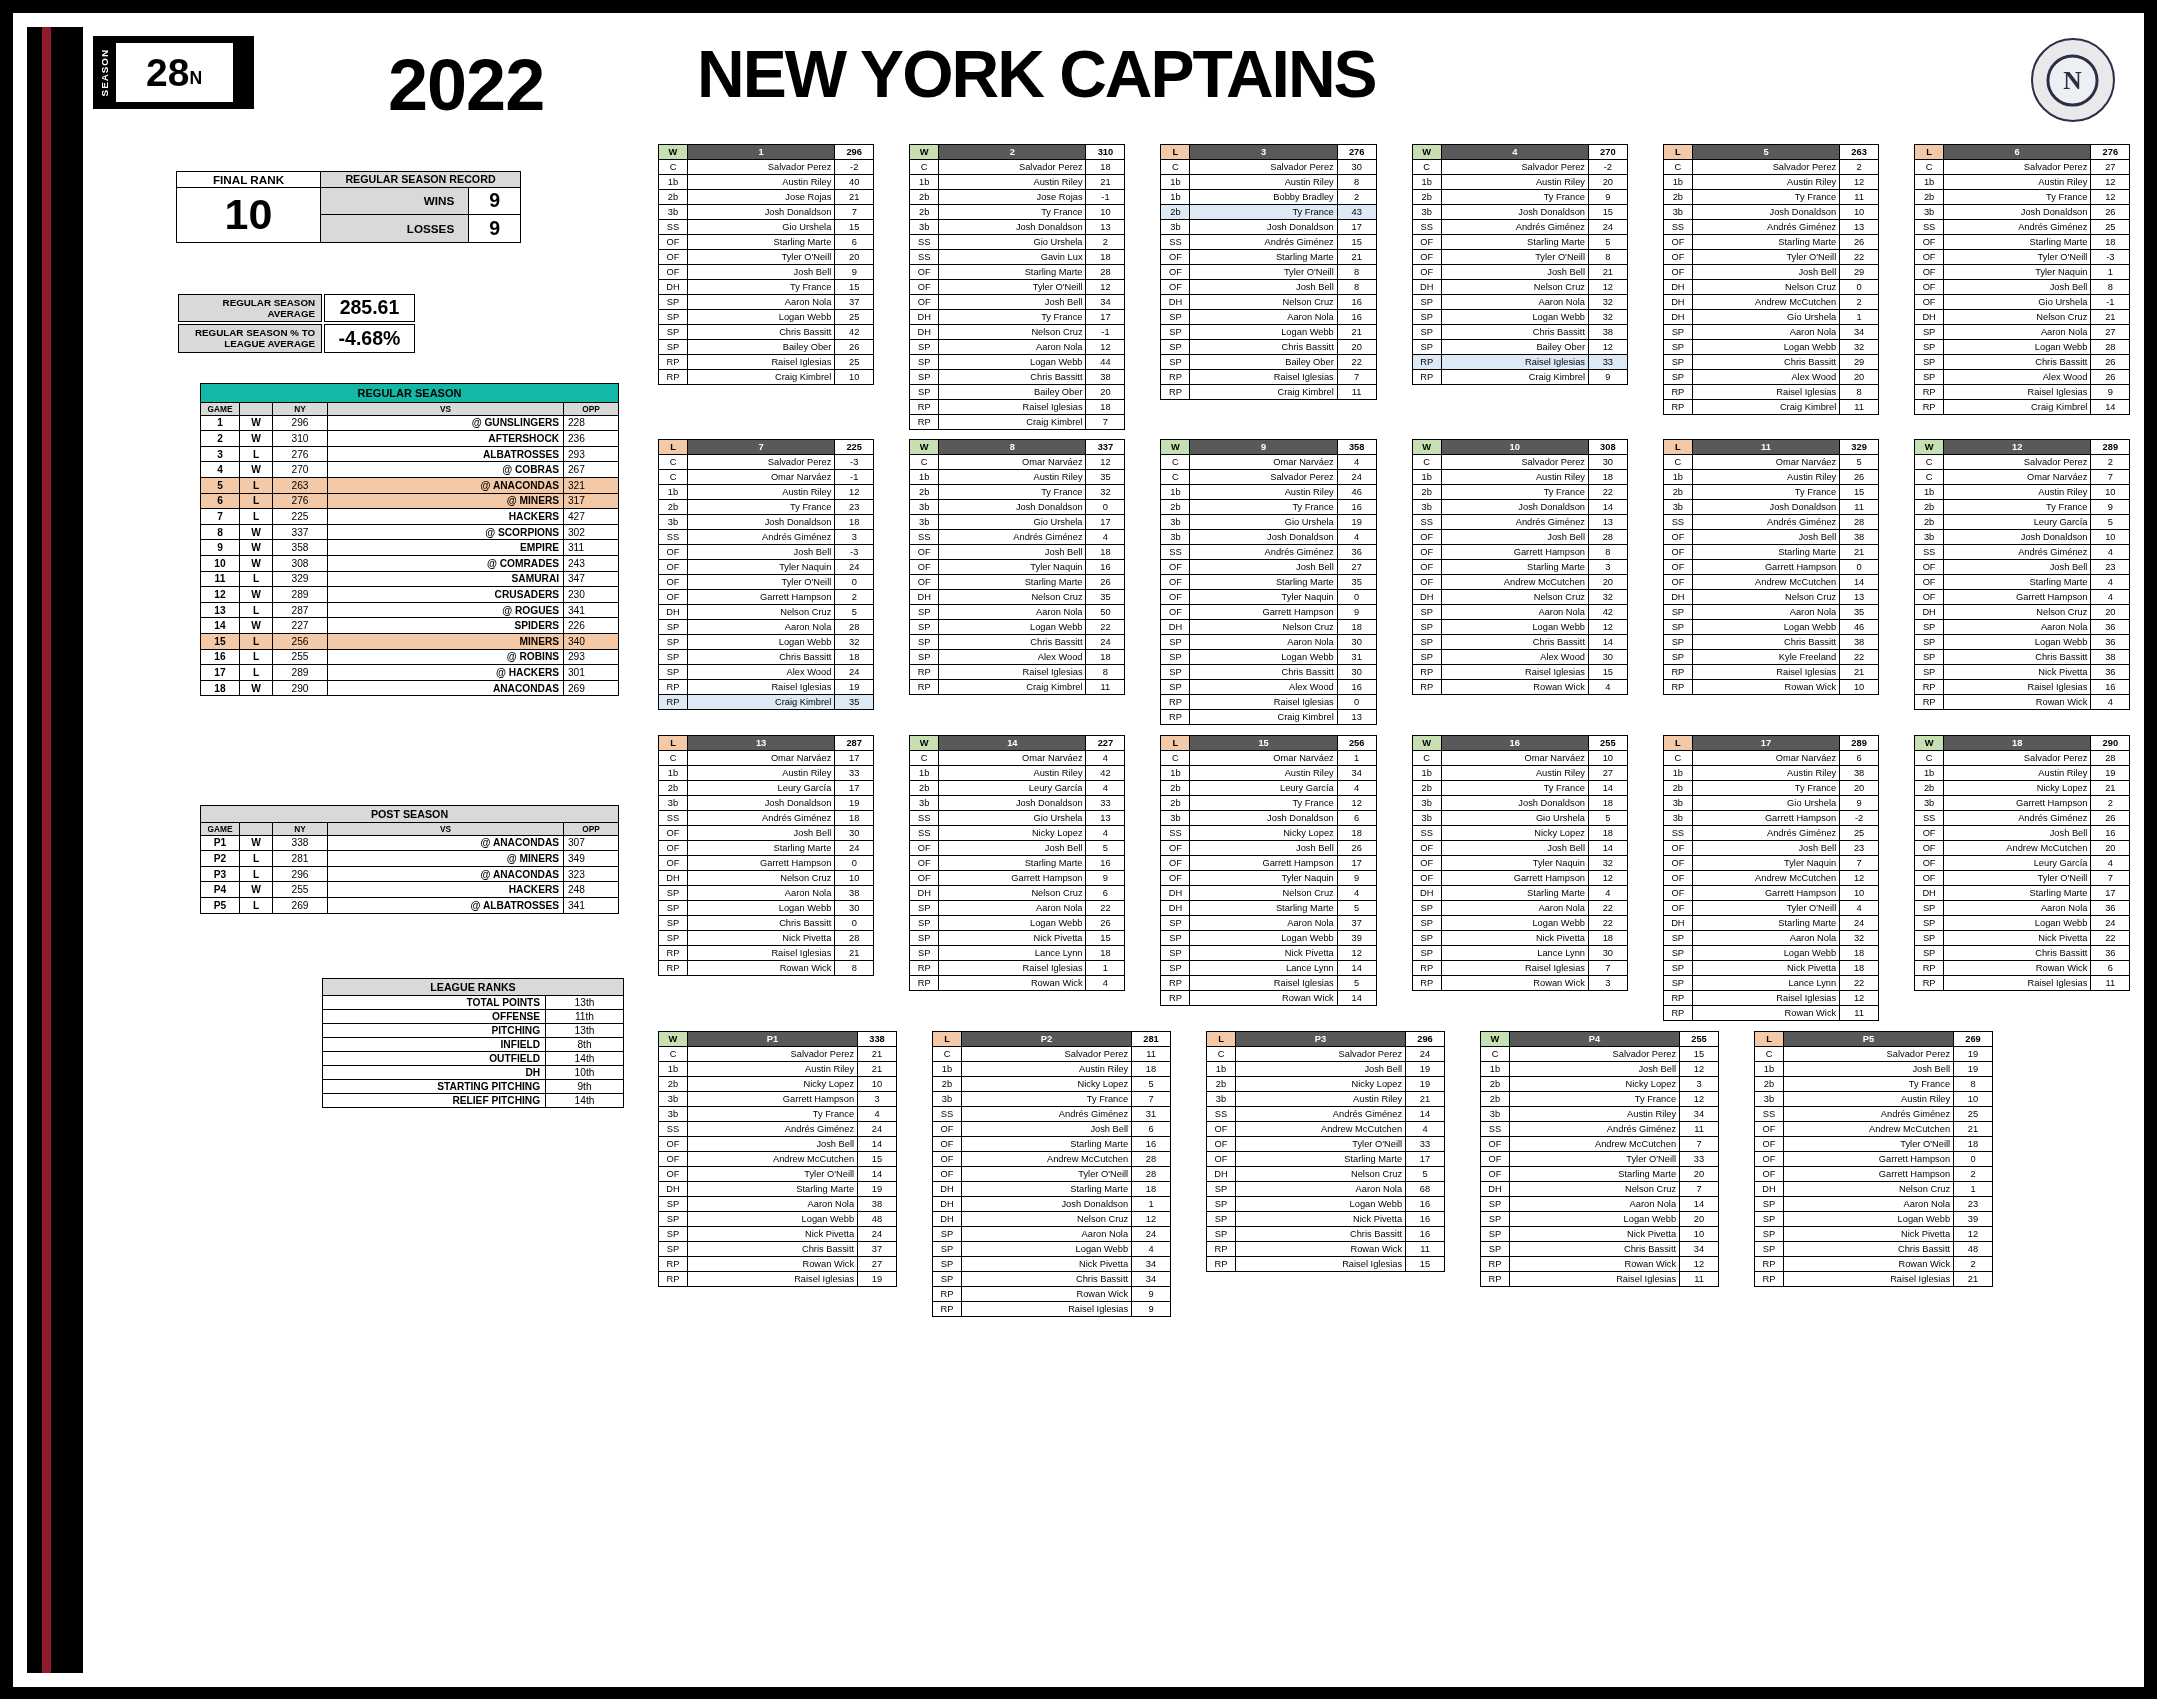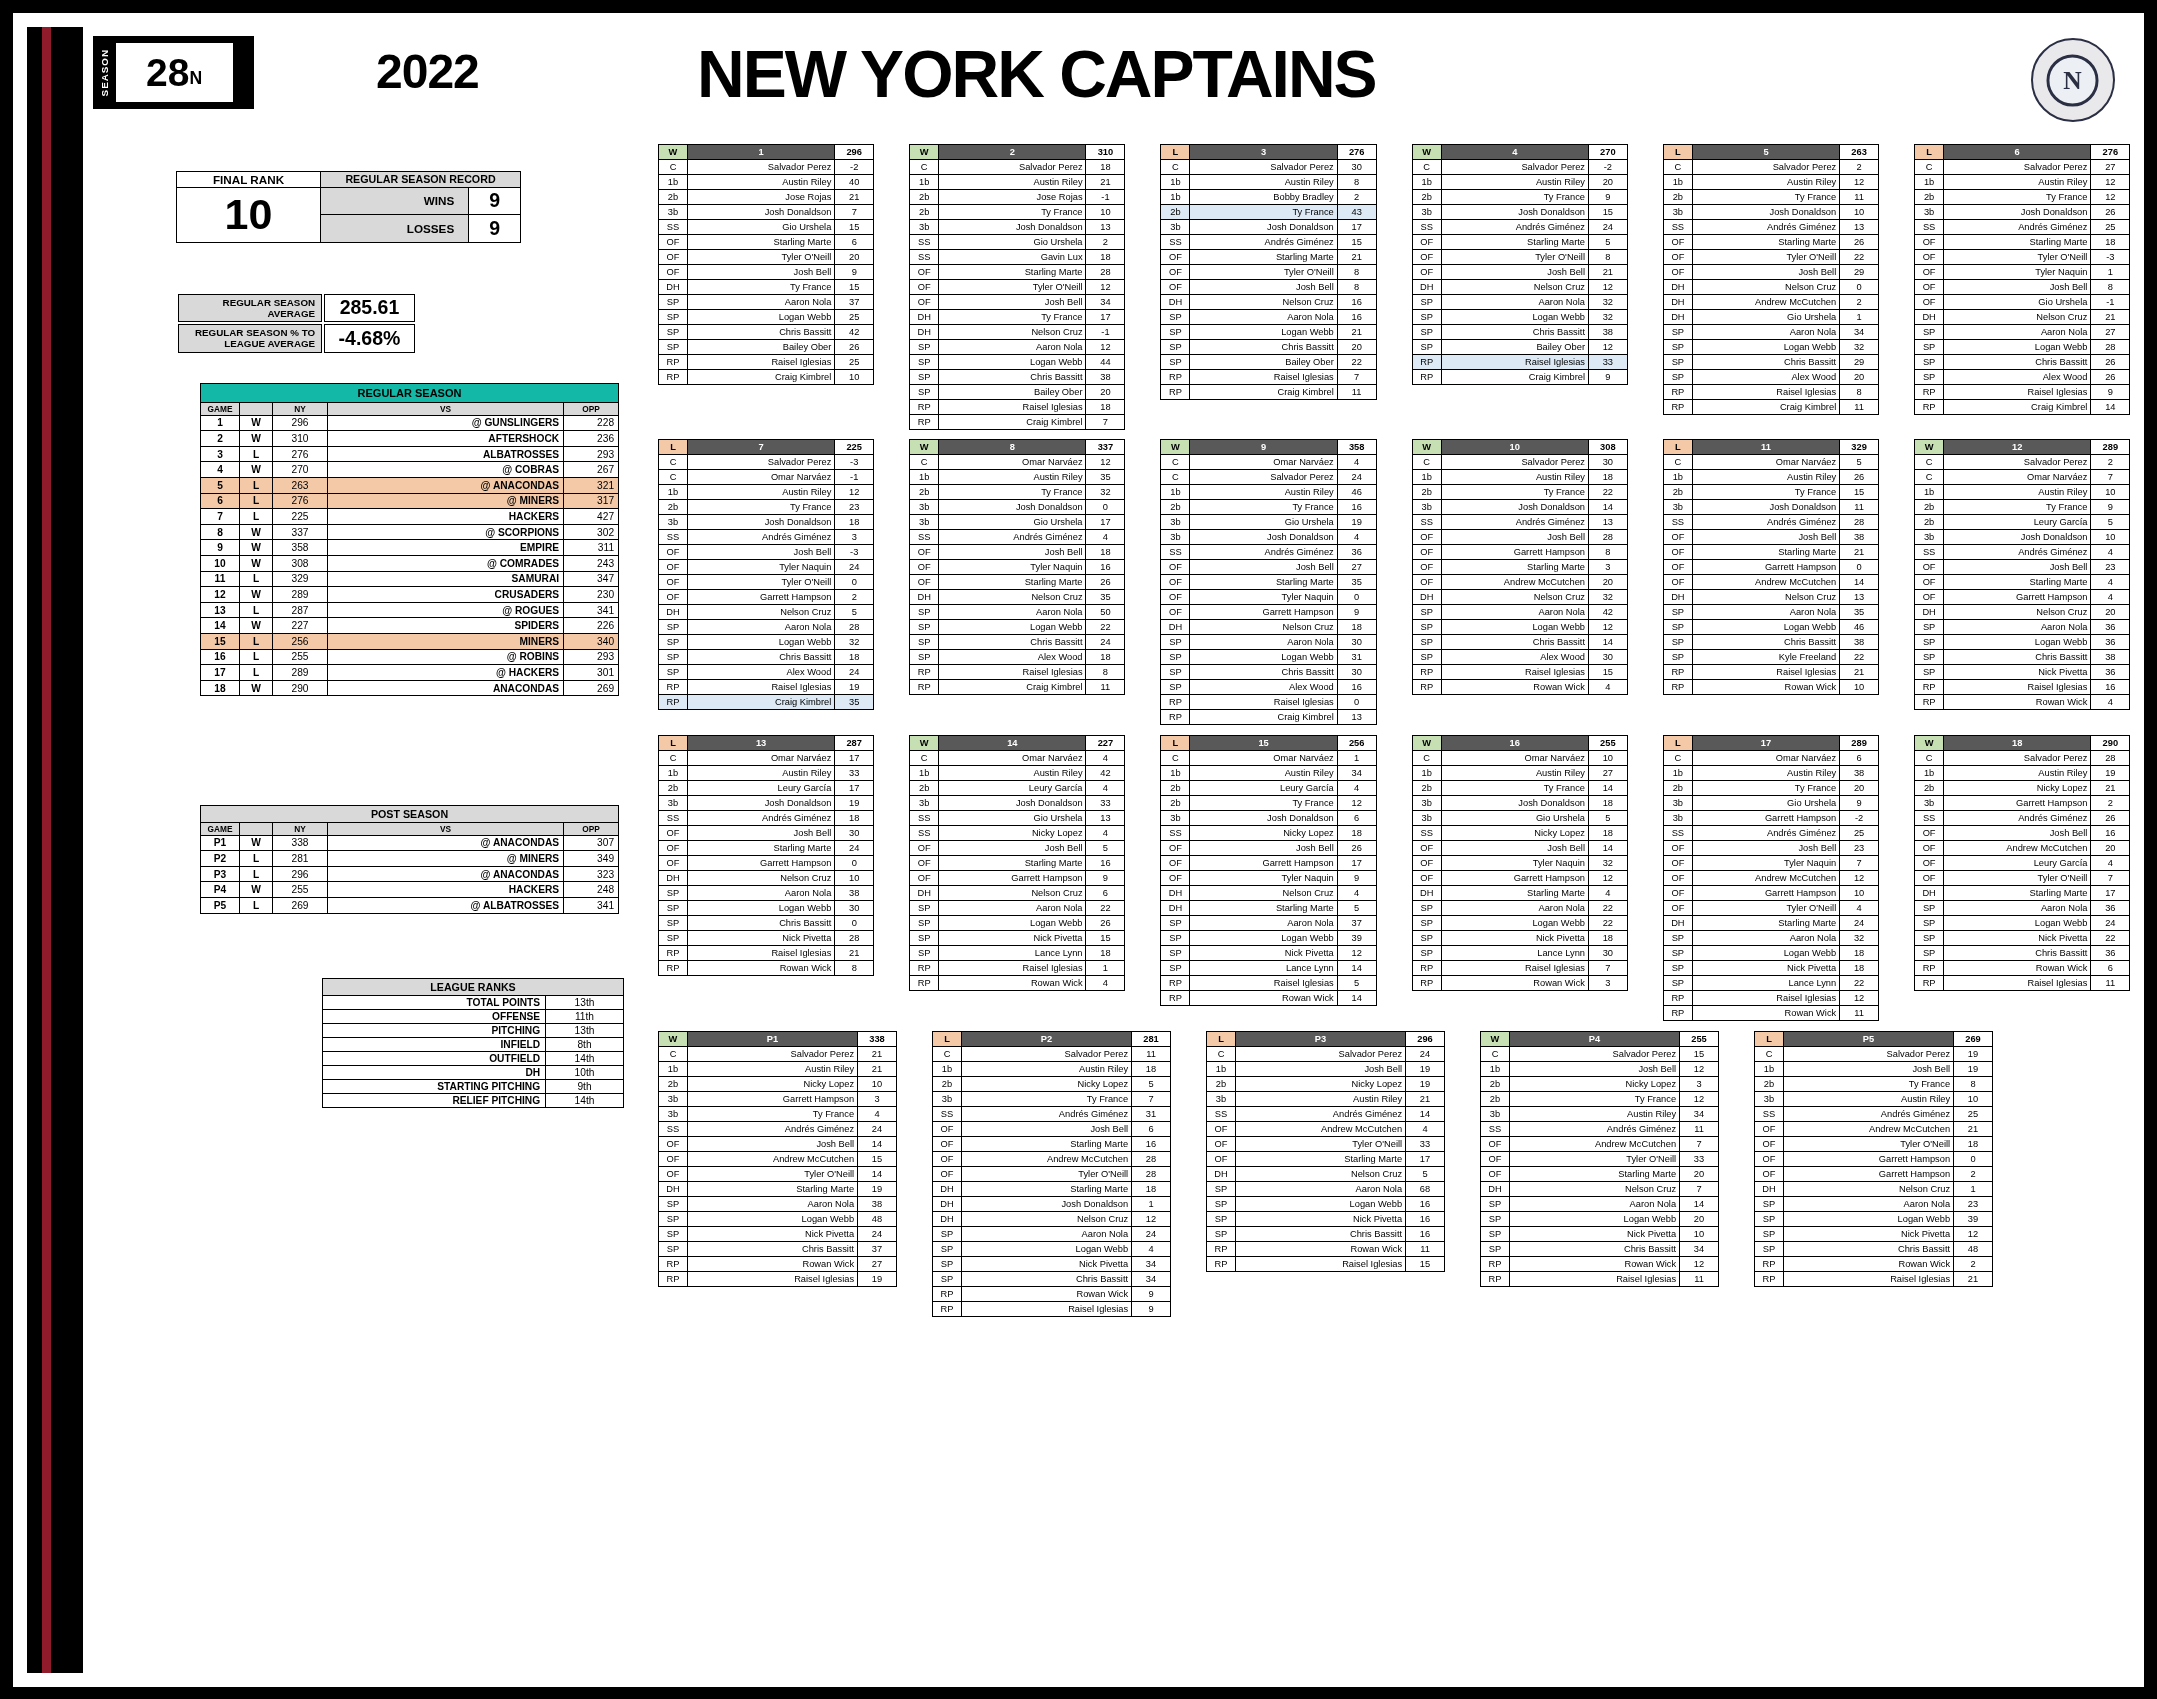--- a/index.html
+++ b/index.html
@@ -40,22 +40,22 @@
     font-size: 9.8px; letter-spacing:1px; font-weight:bold;
     margin-left:5.9px; color:#fff;
   }
   .season-badge .numbox {
     background:#fff; color:#000; margin-left:5.9px;
     width: 117px; height:59px; display:flex; align-items:center; justify-content:center;
     font-size:39px; font-weight:bold;
   }
   .season-badge .numbox .n-sub { font-size:17.6px; font-weight:bold; margin-top:11.7px;}
   .year {
-    position:absolute; left:293px; top:17.6px;
-    font-size:48px; font-weight:bold; letter-spacing:-1px;
+    position:absolute; left:305px; top:17.6px;
+    font-size:72px; font-weight:bold; letter-spacing:-1px;
   }
   .teamname {
     position:absolute; left:614px; top:9.8px;
     font-size:66px; font-weight:bold; letter-spacing:-2px;
   }
   .logo {
     position:absolute; right:15.6px; top:11.7px; width:84px; height:84px;
     border-radius:50%; background:#e9e9ec; border:2.9px solid #2b2f44;
     display:flex; align-items:center; justify-content:center;
     color:#2b2f44; font-weight:bold; font-size:27px; font-family:"Liberation Serif", serif;
@@ -77,21 +77,21 @@
 
   .seasonTbl { position:absolute; left:117px; top:356px; width:419px; }
   .seasonTbl table { width:100%; border-collapse:collapse; }
   .seasonTbl th.caption { background:#14b8a6; font-size:11px; font-weight:bold; border:1px solid #000; padding:3px; }
   .seasonTbl th.sub { background:#d9d9d9; font-size:8.3px; font-weight:bold; border:1px solid #000; padding:1px 2.9px;}
   .seasonTbl td { border:1px solid #000; font-size:10.2px; padding:1px 3.9px; height:15.6px;}
   .c-game { width:39px; text-align:center; font-weight:bold; }
   .c-res  { width:33px; text-align:center; font-weight:bold; }
   .c-ny   { width:55px; text-align:center; }
   .c-vs   { text-align:right; font-weight:bold; padding-right:5.9px;}
-  .c-opp  { width:55px; text-align:right; }
+  .c-opp  { width:55px; text-align:left; }
   .hl { background:#f4c9a8; }
 
   .postTbl { position:absolute; left:117px; top:778px; width:419px; }
   .postTbl table { width:100%; border-collapse:collapse;border-radius:16px; }
   .postTbl th.caption { background:#d9d9d9; font-size:10.7px; font-weight:bold; border:1px solid #000; padding:2px;}
   .postTbl th.sub { background:#d9d9d9; font-size:8.3px; font-weight:bold; border:1px solid #000; padding:1px 2.9px;}
   .postTbl td { border:1px solid #000; font-size:10.2px; padding:1px 3.9px; height:15.6px;}
 
   .ranksTbl { position:absolute; left:239px; top:951px; width:302px; }
   .ranksTbl table { width:100%; border-collapse:collapse; }

